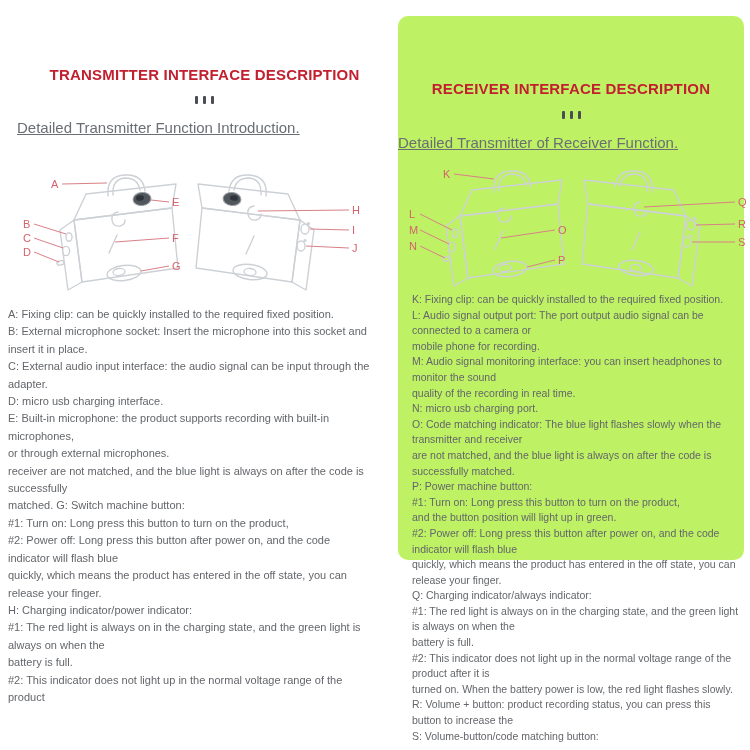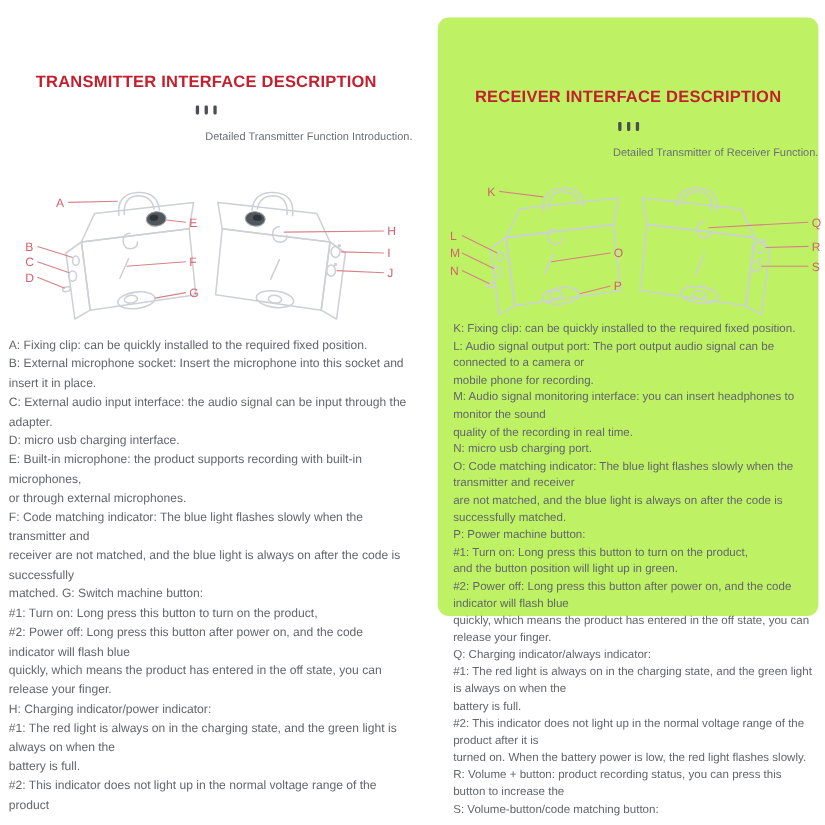--- a/index.html
+++ b/index.html
@@ -2,36 +2,36 @@
 <html><head>
 <meta charset="utf-8">
 <style>
   html,body{margin:0;padding:0;}
   body{
     width:750px;height:750px;position:relative;background:#ffffff;
     font-family:"Liberation Sans","DejaVu Sans",sans-serif;
     -webkit-font-smoothing:antialiased;overflow:hidden;
   }
   .panel{position:absolute;top:0;height:750px;}
-  .panel-left{left:0;width:375px;background:#ffffff;}
+  .panel-left{left:17px;width:375px;background:#ffffff;}
   .panel-right-card{
     position:absolute;left:398px;top:16px;width:346px;height:544px;
     background:#bef264;border-radius:10px;
   }
   .title{
     position:absolute;width:100%;text-align:center;
     font-size:15px;font-weight:bold;color:#c3202f;letter-spacing:.2px;
   }
   .divider{
     position:absolute;width:100%;display:flex;justify-content:center;gap:5px;
   }
   .divider i{display:block;width:3px;height:8px;background:#4a4d52;border-radius:1px;}
   .subtitle{
-    position:absolute;width:100%;text-align:right;
-    font-size:10px;color:#6b6f74;
+    position:absolute;width:100%;text-align:left;
+    font-size:15px;color:#6b6f74;text-decoration:underline;
   }
   .desc{
     position:absolute;color:#63666a;
   }
   .desc-left{left:8px;top:306px;width:364px;font-size:11px;line-height:17.4px;}
   .desc-right{left:412px;top:292px;width:330px;font-size:10.5px;line-height:15.6px;}
   .diagram{position:absolute;width:172px;height:140px;}
   svg text{font-family:"Liberation Sans","DejaVu Sans",sans-serif;font-size:11px;fill:#d4626d;}
 </style>
 </head>
@@ -185,21 +185,20 @@
   </g>
 </svg>
 
 <div class="desc desc-left">
     <div class="desc-line">A: Fixing clip: can be quickly installed to the required fixed position.</div>
     <div class="desc-line">B: External microphone socket: Insert the microphone into this socket and insert it in place.</div>
     <div class="desc-line">C: External audio input interface: the audio signal can be input through the adapter.</div>
     <div class="desc-line">D: micro usb charging interface.</div>
     <div class="desc-line">E: Built-in microphone: the product supports recording with built-in microphones,</div>
     <div class="desc-line">or through external microphones.</div>
-    <div class="desc-line">F: Code matching indicator: The blue light flashes slowly when the transmitter and</div>
     <div class="desc-line">receiver are not matched, and the blue light is always on after the code is successfully</div>
     <div class="desc-line">matched. G: Switch machine button:</div>
     <div class="desc-line">#1: Turn on: Long press this button to turn on the product,</div>
     <div class="desc-line">#2: Power off: Long press this button after power on, and the code indicator will flash blue</div>
     <div class="desc-line">quickly, which means the product has entered in the off state, you can release your finger.</div>
     <div class="desc-line">H: Charging indicator/power indicator:</div>
     <div class="desc-line">#1: The red light is always on in the charging state, and the green light is always on when the</div>
     <div class="desc-line">battery is full.</div>
     <div class="desc-line">#2: This indicator does not light up in the normal voltage range of the product</div>
   </div>

